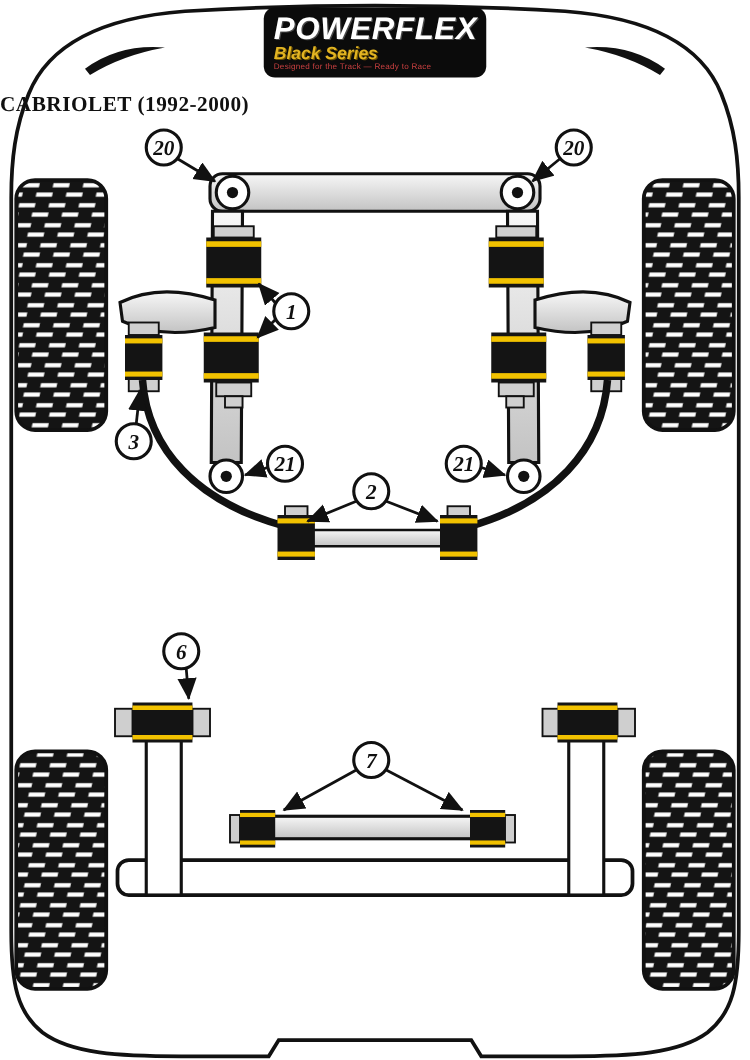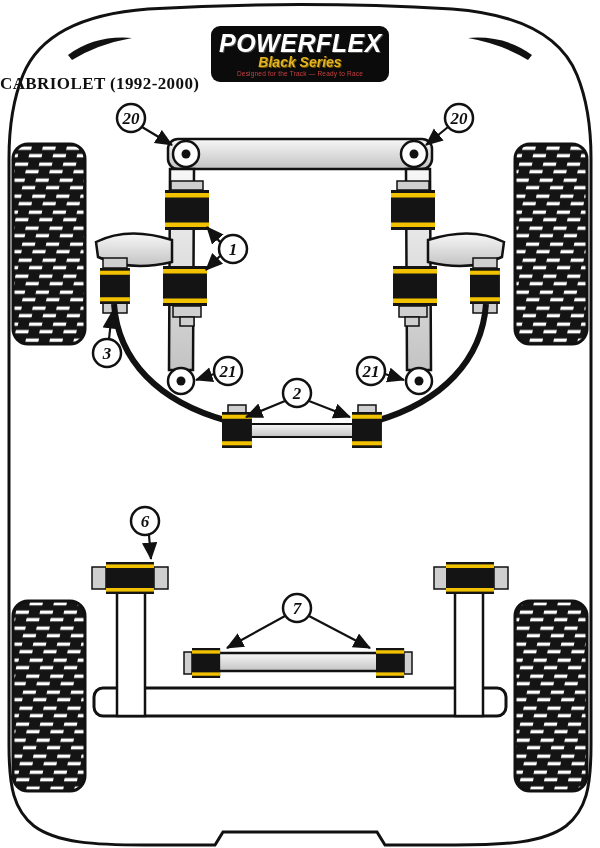--- a/index.html
+++ b/index.html
@@ -1,21 +1,21 @@
 <!DOCTYPE html>
 <html><head>
 <meta charset="utf-8">
 <style>
   html,body{margin:0;padding:0;background:#ffffff;}
   .canvas{position:relative;width:600px;height:848px;background:#fff;overflow:hidden;
           font-family:"Liberation Sans",sans-serif;}
   svg{position:absolute;left:0;top:0;}
   .logo{position:absolute;left:50%;top:6px;transform:translateX(-50%);
-        width:178px;background:#0b0b0b;border-radius:9px;text-align:center;
-        padding:4px 8px 4px;box-sizing:border-box;z-index:2;margin-top:20px;}
+        width:178px;background:#0b0b0b;border-radius:9px;text-align:left;
+        padding:4px 8px 4px;box-sizing:border-box;z-index:2;}
   .logo .brand{font-style:italic;font-weight:bold;font-size:25px;line-height:26px;
         color:#ffffff;letter-spacing:.5px;text-shadow:1px 1px 0 #4a4a4a;}
   .logo .series{font-style:italic;font-weight:bold;font-size:14px;line-height:15px;
         color:#e2b422;margin-top:-1px;text-shadow:1px 1px 0 #6e5200;}
   .logo .tagline{font-size:6.5px;line-height:8px;color:#c94040;letter-spacing:.2px;}
   .title{position:absolute;left:0;right:0;top:74px;z-index:2;
         font-family:"Liberation Serif",serif;font-weight:bold;font-size:17px;
         letter-spacing:.4px;color:#101010;}
   .callout-text{font:italic bold 17px "Liberation Serif",serif;fill:#101010;}
 </style>

